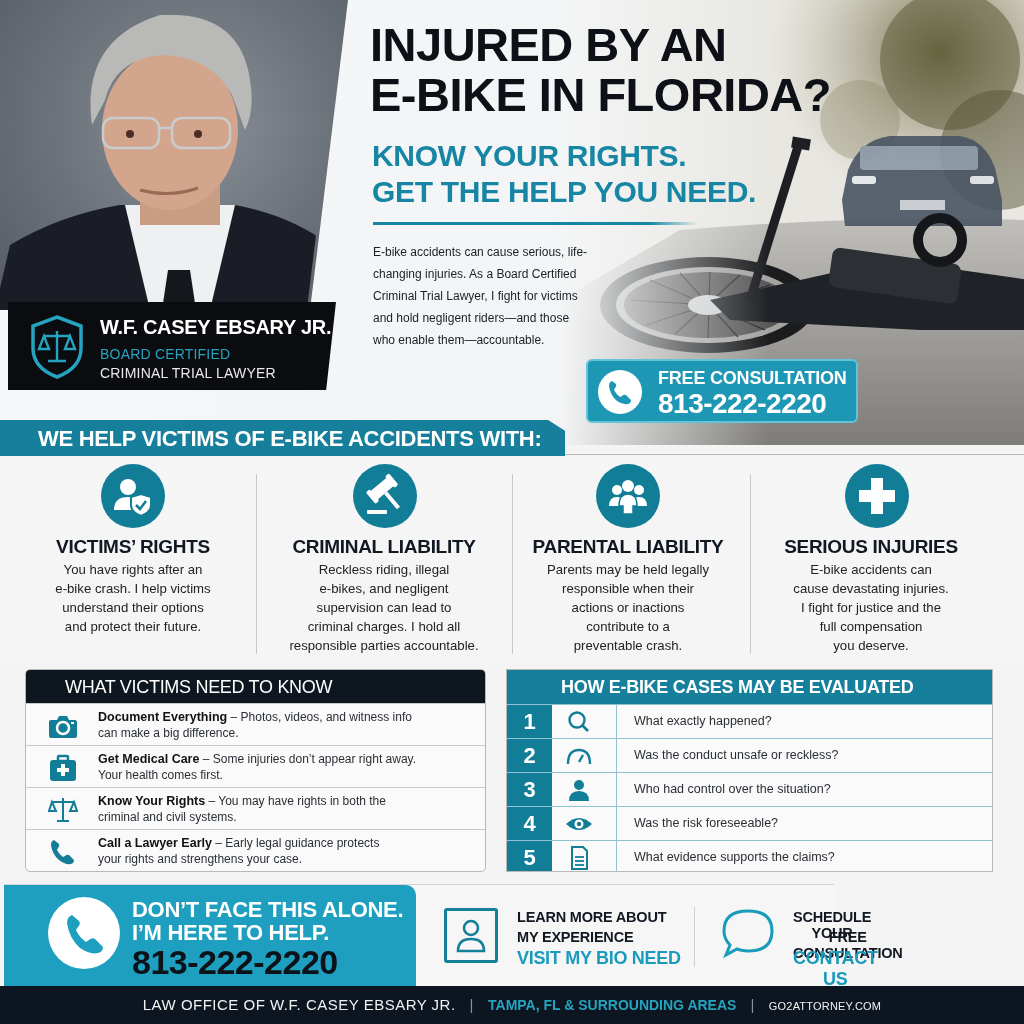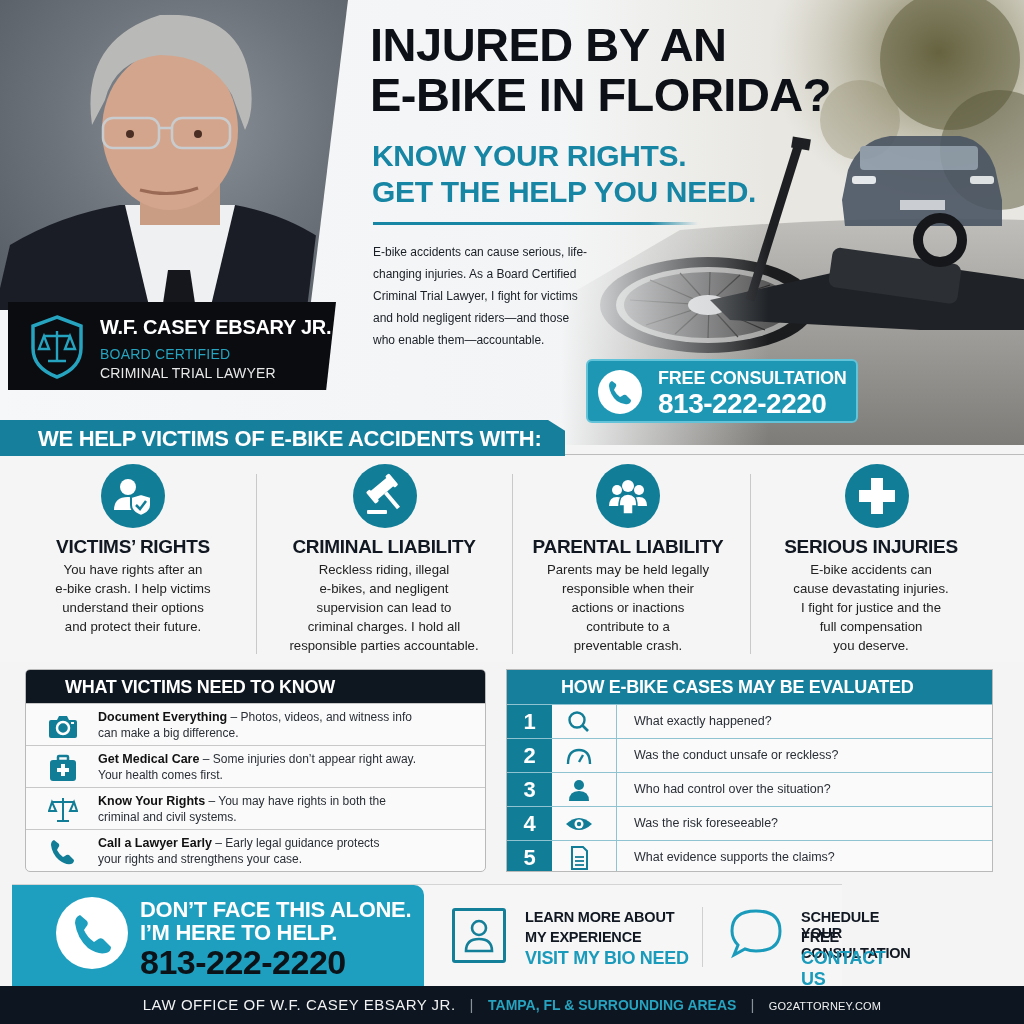--- a/index.html
+++ b/index.html
@@ -36,38 +36,38 @@
   .services { position: absolute; left: 0; top: 456px; width: 1024px; height: 206px; background: #f5f5f5; }
   .svc { position: absolute; top: 0; width: 256px; height: 206px; text-align: center; }
   .svc-icon { position: absolute; top: 8px; width: 64px; height: 64px; border-radius: 50%; background: #127d96; }
   .svc-title { position: absolute; left: 0; right: 0; top: 80px; font-size: 19px; font-weight: 700; color: #111822; letter-spacing: -0.3px; }
   .svc-desc { position: absolute; left: 0; right: 0; top: 104px; font-size: 13.2px; line-height: 19px; color: #222; }
   .svc-div { position: absolute; top: 18px; width: 1px; height: 180px; background: #c9c9c9; }
 
   
   .know { position: absolute; left: 25px; top: 669px; width: 461px; height: 203px; background: #fafafa; border: 1px solid #b9b9b9; border-radius: 5px; overflow: hidden; }
   .know-head { height: 33px; background: #0e1620; }
-  .know-head-text { position: absolute; left: 39px; top: 7px; font-size: 18px; font-weight: 700; color: #fff; letter-spacing: -0.3px; }
+  .know-head-text { position: absolute; left: 39px; top: 7px; font-size: 18px; font-weight: 400; color: #fff; letter-spacing: -0.3px; }
   .know-row { position: absolute; left: 0; width: 100%; height: 42px; border-top: 1px solid #c8c8c8; }
   .know-icon { position: absolute; left: 22px; top: 8px; width: 30px; height: 28px; }
   .know-text { position: absolute; left: 72px; top: 5px; width: 370px; font-size: 12px; line-height: 16px; color: #2a2f36; }
   .know-text b { color: #111; font-weight: 700; font-size: 12.5px; }
 
   
   .eval { position: absolute; left: 506px; top: 669px; width: 487px; height: 203px; background: #fafafa; border: 1px solid #b9b9b9; border-radius: 0; overflow: hidden; }
   .eval-head { height: 34px; background: #16809c; }
   .eval-head-text { position: absolute; left: 54px; top: 7px; font-size: 18px; font-weight: 700; color: #fff; letter-spacing: -0.3px; }
   .eval-row { position: absolute; left: 0; width: 100%; height: 34px; border-top: 1px solid #8fc3d1; }
   .eval-num { position: absolute; left: 0; top: 0; width: 45px; height: 100%; background: #127d96; color: #fff; font-size: 22px; font-weight: 700; text-align: center; line-height: 33px; }
   .eval-icon { position: absolute; left: 58px; top: 5px; width: 28px; height: 24px; }
   .eval-divider { position: absolute; left: 109px; top: 0; width: 1px; height: 100%; background: #8fc3d1; }
   .eval-text { position: absolute; left: 127px; top: 9px; font-size: 12.5px; color: #2a2f36; }
 
   
-  .cta { position: absolute; left: 12px; top: 884px; width: 830px; height: 102px; background: #f6f6f6; border-top: 1px solid #d4d4d4; }
+  .cta { position: absolute; left: 4px; top: 884px; width: 830px; height: 102px; background: #f6f6f6; border-top: 1px solid #d4d4d4; text-align: center; }
   .cta-left { position: absolute; left: 0; top: 0; width: 412px; height: 102px; background: #1e9fbf; border-top-right-radius: 10px; }
   .cta-phone-circle { position: absolute; left: 44px; top: 12px; width: 72px; height: 72px; border-radius: 50%; background: #fff; }
   .cta-line1, .cta-line2 { position: absolute; left: 128px; font-size: 22px; font-weight: 700; color: #fff; letter-spacing: -0.3px; }
   .cta-line1 { top: 12px; } .cta-line2 { top: 35px; }
   .cta-number { position: absolute; left: 128px; top: 58px; font-size: 34px; font-weight: 700; color: #0b1218; letter-spacing: -0.5px; }
   .cta-bio-icon { position: absolute; left: 440px; top: 23px; width: 54px; height: 55px; border: 3px solid #137f99; border-radius: 3px; }
   .cta-bio-l1, .cta-bio-l2 { position: absolute; left: 513px; font-size: 14.5px; font-weight: 700; color: #111822; letter-spacing: -0.2px; }
   .cta-bio-l1 { top: 24px; } .cta-bio-l2 { top: 44px; }
   .cta-bio-link { position: absolute; left: 513px; top: 63px; font-size: 18px; font-weight: 700; color: #1a9bbb; letter-spacing: -0.3px; text-decoration: none; }
   .cta-sep { position: absolute; left: 690px; top: 22px; width: 1px; height: 60px; background: #d0d0d0; }

